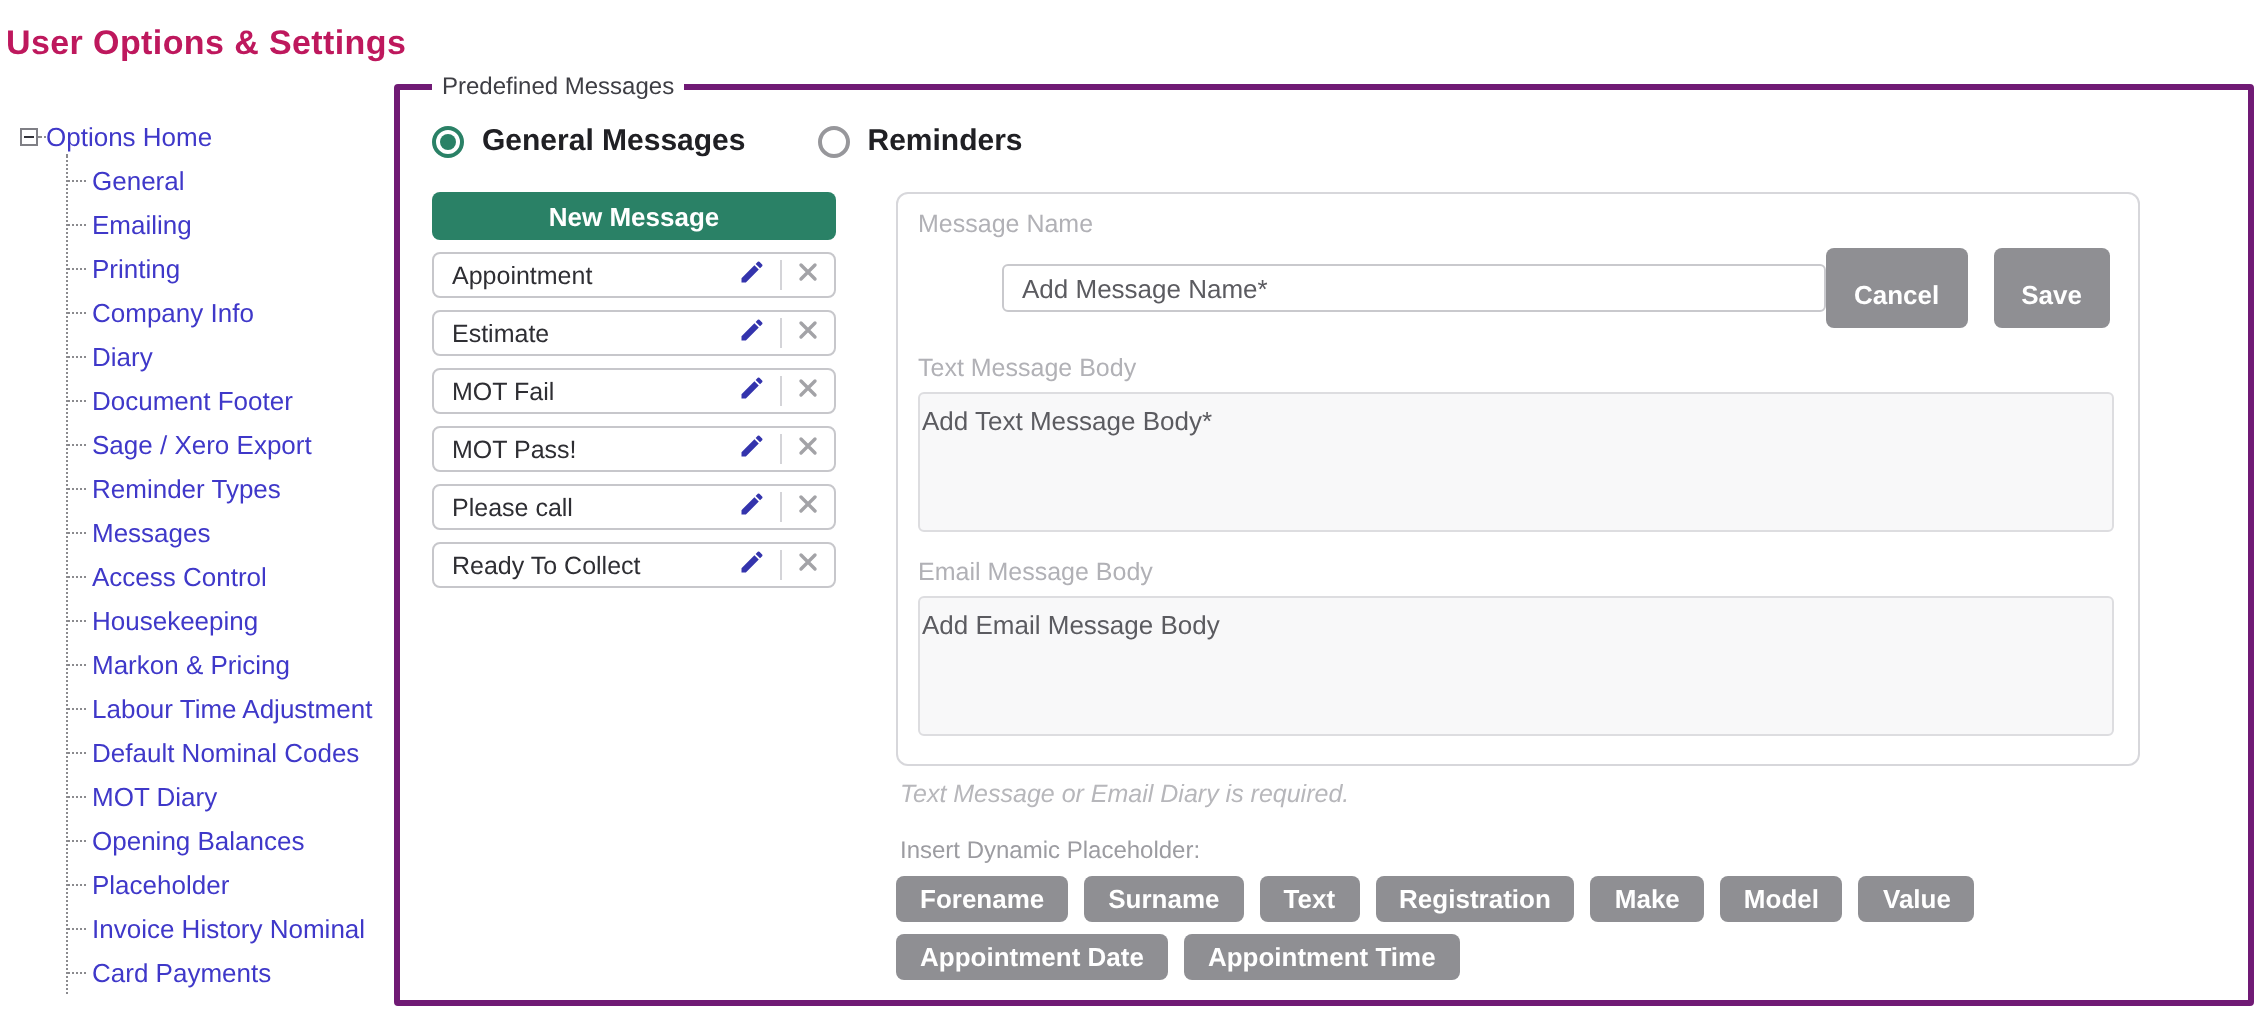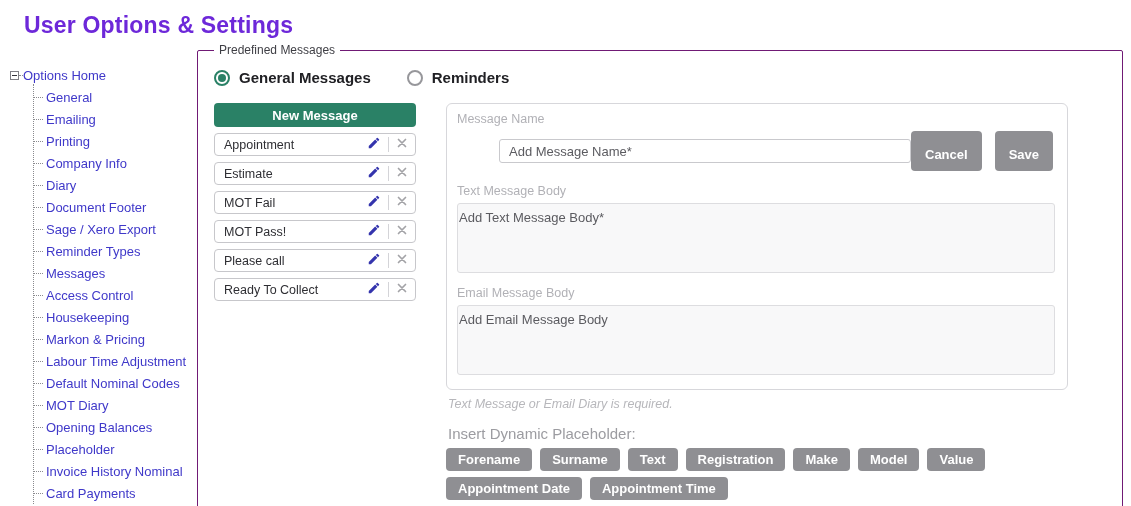--- a/index.html
+++ b/index.html
@@ -8,39 +8,39 @@
     --button-gray:#8f8f93;
     --icon-blue:#3434ad;
   }
   *{box-sizing:border-box;}
   html,body{margin:0;padding:0;}
   body{
     width:1131px;height:506px;overflow:hidden;background:#ffffff;
     font-family:"Liberation Sans",sans-serif;
   }
   .page-title{
-    margin:12px 0 0 24px;font-size:23px;font-weight:700;color:#6d28d9;letter-spacing:.2px;
+    margin:12px 0 0 3px;font-size:17px;font-weight:700;color:#be185d;letter-spacing:.2px;
   }
   .content{display:flex;align-items:flex-start;}
 
   
   .sidebar{flex:0 0 197px;width:197px;padding:27px 0 0 10px;}
   .tree{font-size:13px;}
   .tree-root-row{display:flex;align-items:center;height:18px;}
   .expand-box{width:9px;height:9px;border:1px solid #7f7f85;background:#fff;position:relative;flex:0 0 9px;}
   .expand-box::after{content:"";position:absolute;left:1px;right:1px;top:3px;height:1px;background:#33333a;}
   .root-stub{width:4px;border-top:1px dotted #8a8a8e;height:0;}
   .tree-link{color:var(--link-blue);text-decoration:none;cursor:pointer;}
   .tree-children{margin-left:23px;border-left:1px dotted #8a8a8e;padding-top:2px;}
   .tree-item{display:flex;align-items:center;height:22px;}
   .tree-stub{width:9px;border-top:1px dotted #8a8a8e;height:0;margin-right:3px;}
 
   
   .main-panel{
-    flex:1;margin:4px 31px 0 0;border:1px solid #701a75;padding:6px 54px 10px 16px;
+    flex:1;margin:4px 31px 0 0;border:3px solid #701a75;padding:6px 54px 10px 16px;
     min-height:428px;border-radius:2px;
   }
   .main-panel legend{font-size:12px;color:#3e3e44;padding:0 5px;}
 
   .radio-row{display:flex;align-items:center;gap:36px;margin-top:6px;}
   .radio-option{display:flex;align-items:center;gap:9px;font-weight:700;font-size:15px;color:#202024;cursor:pointer;}
   .radio-circle{width:16px;height:16px;border-radius:50%;display:flex;flex:0 0 16px;}
   .radio-circle.selected{border:2px solid var(--accent-green);}
   .radio-circle.selected .dot{width:8px;height:8px;margin:auto;border-radius:50%;background:var(--accent-green);}
   .radio-circle.unselected{border:2px solid #97979b;}
@@ -78,21 +78,21 @@
     background:var(--button-gray);color:#fff;font-weight:700;font-size:13px;border:none;
     border-radius:4px;height:40px;padding:16px 14px;font-family:inherit;cursor:pointer;white-space:nowrap;
   }
   .body-label{display:block;margin-top:13px;}
   .body-area{
     display:block;width:100%;height:70px;margin-top:5px;background:#f8f8f9;border:1px solid #dddde0;
     border-radius:3px;padding:6px 1px;font-size:13px;font-family:inherit;color:#3c3c41;resize:none;
   }
   .body-area::placeholder{color:#5b5b60;opacity:1;}
   .required-note{font-size:12.5px;font-style:italic;color:#b7b7bb;margin:7px 0 0 2px;}
-  .ph-label{font-size:15px;color:#9c9ca1;margin:14px 0 0 2px;}
+  .ph-label{font-size:12px;color:#9c9ca1;margin:14px 0 0 2px;}
   .ph-buttons{display:flex;flex-wrap:wrap;gap:6px 8px;margin-top:6px;max-width:600px;}
   .ph-btn{height:23px;padding:0 12px;}
 </style>
 </head>
 <body>
 
 <h1 class="page-title">User Options &amp; Settings</h1>
 
 <div class="content">
 

